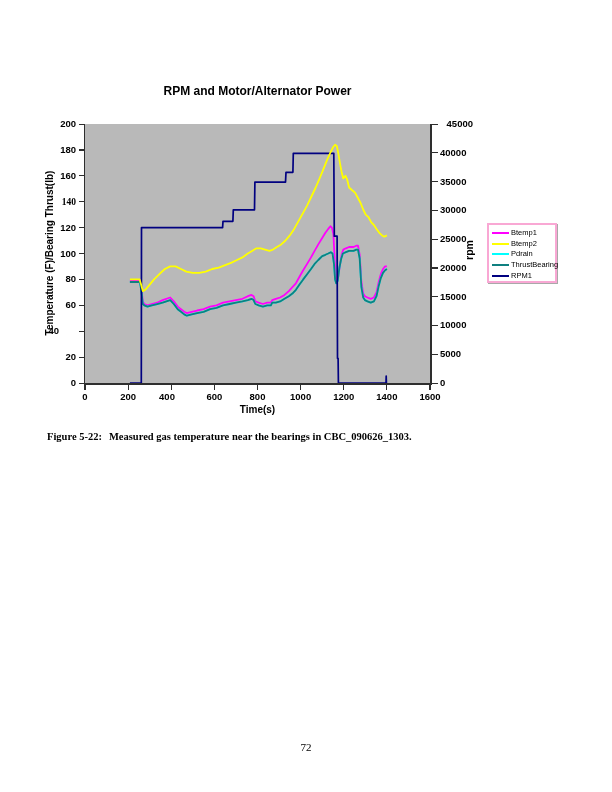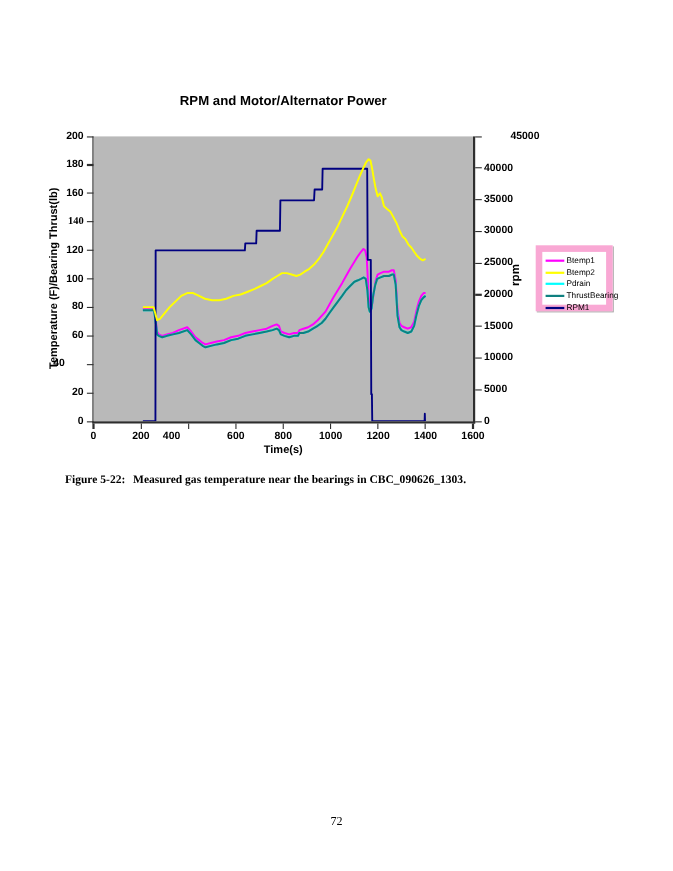--- a/index.html
+++ b/index.html
@@ -26,29 +26,29 @@
   .y-title-right{
     position:absolute;left:469px;top:250px;transform:translate(-50%,-50%) rotate(-90deg);
     font-size:10.5px;font-weight:bold;white-space:nowrap;
   }
   .x-title{
     position:absolute;left:85px;top:404px;width:345px;text-align:center;
     font-size:10px;font-weight:bold;
   }
   .legend{
     position:absolute;left:487px;top:223px;width:70px;height:60px;
-    background:#ffffff;border:6px solid #f9a8d4;box-shadow:1px 1px 0 #a9a9a9;
+    background:#ffffff;border:2px solid #f9a8d4;box-shadow:1px 1px 0 #a9a9a9;
     box-sizing:border-box;padding:3px 0 0 3px;
   }
   .legend-row{display:flex;align-items:center;height:10.6px;}
   .legend-swatch{width:17px;height:2px;margin-right:2px;flex:0 0 auto;}
   .legend-label{font-size:7.5px;line-height:8px;white-space:nowrap;}
   .figure-caption{
     position:absolute;left:47px;top:431px;width:520px;
-    font-family:"Liberation Serif",serif;font-weight:bold;font-size:10.5px;white-space:nowrap;margin-left:12px;
+    font-family:"Liberation Serif",serif;font-weight:bold;font-size:10.5px;white-space:nowrap;
   }
   .figure-caption .cap-label{margin-right:7px;}
   .page-number{
     position:absolute;left:0;top:741px;width:612px;text-align:center;
     font-family:"Liberation Serif",serif;font-size:11px;
   }
 </style>
 </head>
 <body>
 
@@ -139,27 +139,27 @@
     <div class="tick-label tl-right" style="left: 440px; top: 262.889px; width: 40px;">20000</div>
     <div class="tick" style="left: 431.5px; top: 238.611px; width: 6px; height: 1.2px;"></div>
     <div class="tick-label tl-right" style="left: 440px; top: 234.111px; width: 40px;">25000</div>
     <div class="tick" style="left: 431.5px; top: 209.833px; width: 6px; height: 1.2px;"></div>
     <div class="tick-label tl-right" style="left: 440px; top: 205.333px; width: 40px;">30000</div>
     <div class="tick" style="left: 431.5px; top: 181.056px; width: 6px; height: 1.2px;"></div>
     <div class="tick-label tl-right" style="left: 440px; top: 176.556px; width: 40px;">35000</div>
     <div class="tick" style="left: 431.5px; top: 152.278px; width: 6px; height: 1.2px;"></div>
     <div class="tick-label tl-right" style="left: 440px; top: 147.778px; width: 40px;">40000</div>
     <div class="tick" style="left: 431.5px; top: 123.5px; width: 6px; height: 1.2px;"></div>
-    <div class="tick-label tl-right" style="left: 464px; top: 119px; width: 40px;">45000</div>
+    <div class="tick-label tl-right" style="left: 433px; top: 119px; width: 40px; text-align: right;">45000</div>
     <div class="tick" style="left: 84.4px; top: 384.5px; width: 1.2px; height: 5px;"></div>
     <div class="tick-label tl-bottom" style="left: 65px; top: 392px; width: 40px;">0</div>
     <div class="tick" style="left: 127.525px; top: 384.5px; width: 1.2px; height: 5px;"></div>
     <div class="tick-label tl-bottom" style="left: 108.125px; top: 392px; width: 40px;">200</div>
     <div class="tick" style="left: 170.65px; top: 384.5px; width: 1.2px; height: 5px;"></div>
-    <div class="tick-label tl-bottom" style="left: 136px; top: 392px; width: 40px;">400</div>
+    <div class="tick-label tl-bottom" style="left: 147px; top: 392px; width: 40px;">400</div>
     <div class="tick" style="left: 213.775px; top: 384.5px; width: 1.2px; height: 5px;"></div>
     <div class="tick-label tl-bottom" style="left: 194.375px; top: 392px; width: 40px;">600</div>
     <div class="tick" style="left: 256.9px; top: 384.5px; width: 1.2px; height: 5px;"></div>
     <div class="tick-label tl-bottom" style="left: 237.5px; top: 392px; width: 40px;">800</div>
     <div class="tick" style="left: 300.025px; top: 384.5px; width: 1.2px; height: 5px;"></div>
     <div class="tick-label tl-bottom" style="left: 280.625px; top: 392px; width: 40px;">1000</div>
     <div class="tick" style="left: 343.15px; top: 384.5px; width: 1.2px; height: 5px;"></div>
     <div class="tick-label tl-bottom" style="left: 323.75px; top: 392px; width: 40px;">1200</div>
     <div class="tick" style="left: 386.275px; top: 384.5px; width: 1.2px; height: 5px;"></div>
     <div class="tick-label tl-bottom" style="left: 366.875px; top: 392px; width: 40px;">1400</div>

